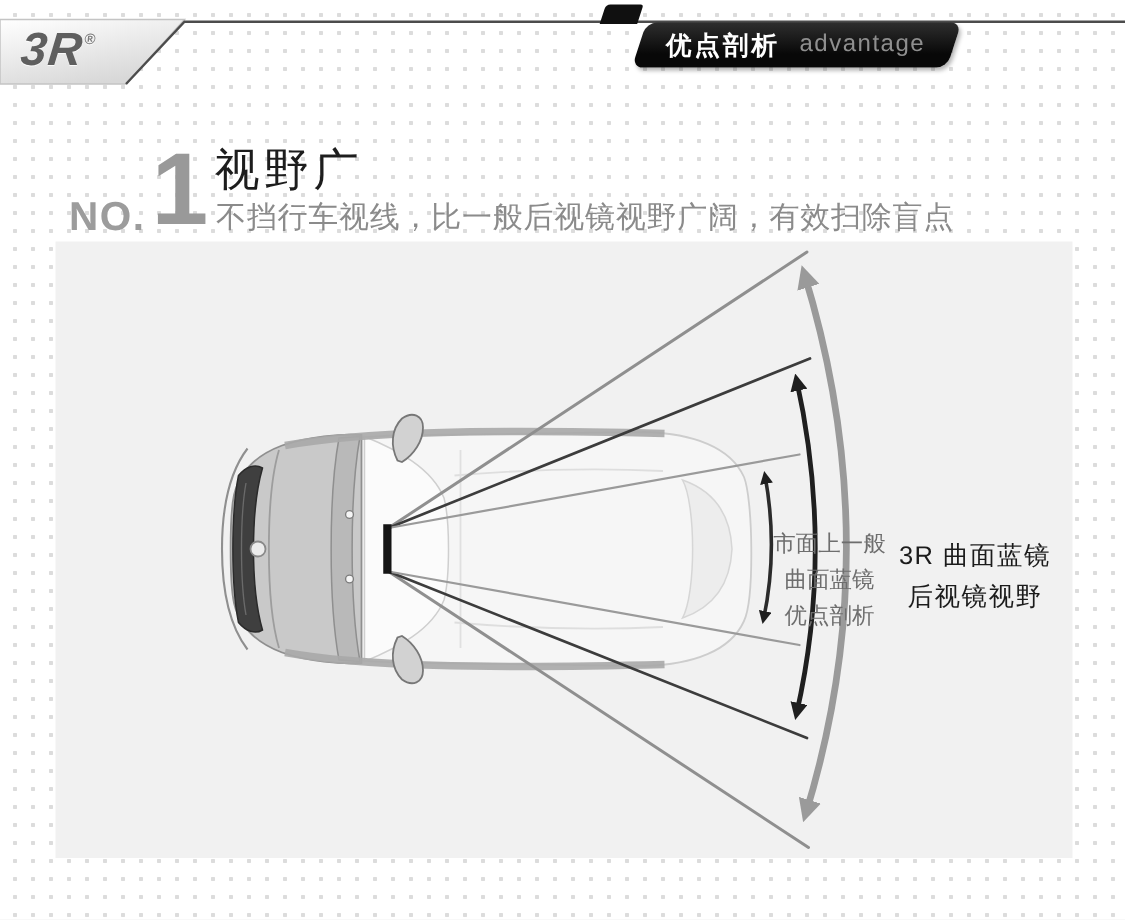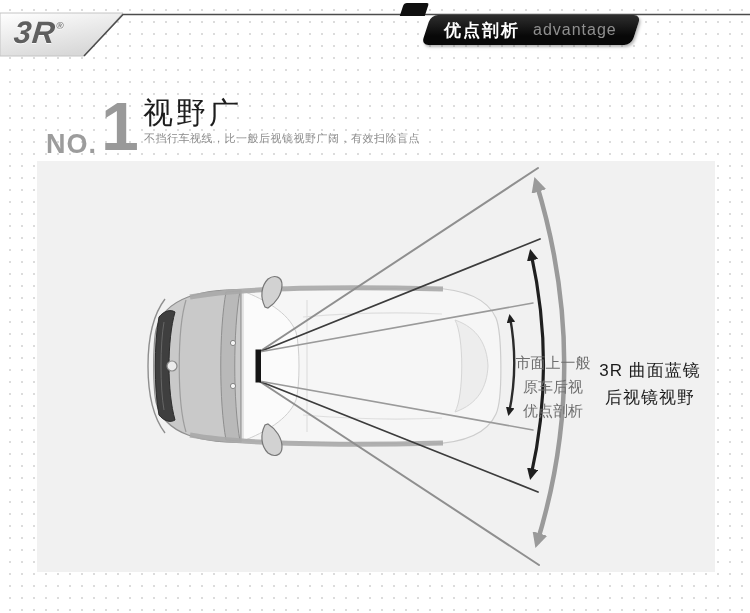--- a/index.html
+++ b/index.html
@@ -35,21 +35,21 @@
   .banner-inner {
     height:100%; transform:skewX(18deg); transform-origin:0 0;
     display:flex; align-items:center; gap:13px; padding-left:13px;
   }
   .banner-cn { color:#ffffff; font-size:17px; font-weight:bold; letter-spacing:2px; }
   .banner-en { color:#8f8f8f; font-size:16px; letter-spacing:1px; }
   
   .no-prefix { position:absolute; left:46px; top:129px; font-size:27px; font-weight:bold; color:#9c9c9c; letter-spacing:1px; }
   .no-number { position:absolute; left:101px; top:92px; font-size:68px; font-weight:bold; color:#999999; line-height:1; }
   .sec-title { position:absolute; left:143px; top:93px; font-size:30px; font-weight:normal; color:#1d1d1d; letter-spacing:3px; }
-  .sec-sub   { position:absolute; left:144px; top:131px; font-size:11px; color:#8b8b8b; letter-spacing:.5px; }
+  .sec-sub   { position:absolute; left:144px; top:131px; font-size:20px; color:#8b8b8b; letter-spacing:.5px; }
   
   .panel { position:absolute; left:37px; top:161px; width:678px; height:411px; background:#f1f1f1; overflow:hidden; }
   .panel svg { position:absolute; left:0; top:0; }
   .lbl { position:absolute; text-align:center; z-index:5; }
   .lbl-orig   { left:404px; top:186px; width:78px; font-size:15px; color:#969696; line-height:21px; }
   .lbl-market { left:477px; top:190px; width:78px; font-size:15px; color:#6e6e6e; line-height:24px; }
   .lbl-3r     { left:561px; top:196px; width:104px; font-size:17px; font-weight:normal; color:#1b1b1b; line-height:27px; letter-spacing:1px; }
 </style>
 </head>
 <body>
@@ -138,20 +138,20 @@
 
     <rect x="255.5" y="349.5" width="5.5" height="33" fill="#151515"></rect>
 
     <path d="M510 317 Q519 366 509 413" fill="none" stroke="#2b2b2b" stroke-width="2.4" marker-start="url(#arrow-dark)" marker-end="url(#arrow-dark)"></path>
     <path d="M531 253 Q556 366 531 476" fill="none" stroke="#1f1f1f" stroke-width="3.2" marker-start="url(#arrow-dark)" marker-end="url(#arrow-dark)"></path>
     <path d="M536 182 Q592 364 537 543" fill="none" stroke="#9a9a9a" stroke-width="4.5" marker-start="url(#arrow-gray)" marker-end="url(#arrow-gray)"></path>
   </svg>
 
   <div class="lbl lbl-market">
     <div>市面上一般</div>
-    <div>原车后视</div>
+    <div>曲面蓝镜</div>
     <div>优点剖析</div>
   </div>
   <div class="lbl lbl-3r">
     <div>3R 曲面蓝镜</div>
     <div>后视镜视野</div>
   </div>
 </div>
 
 </body></html>

